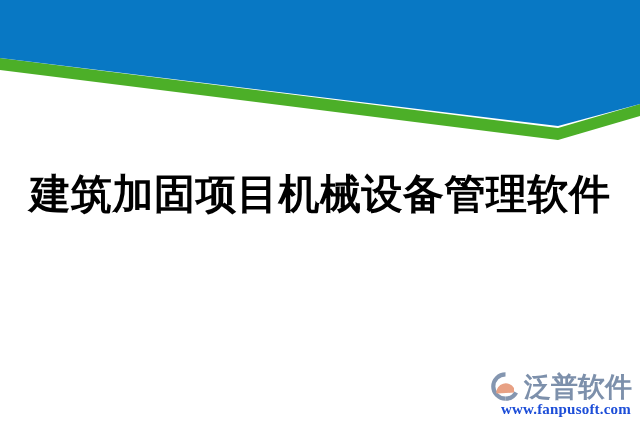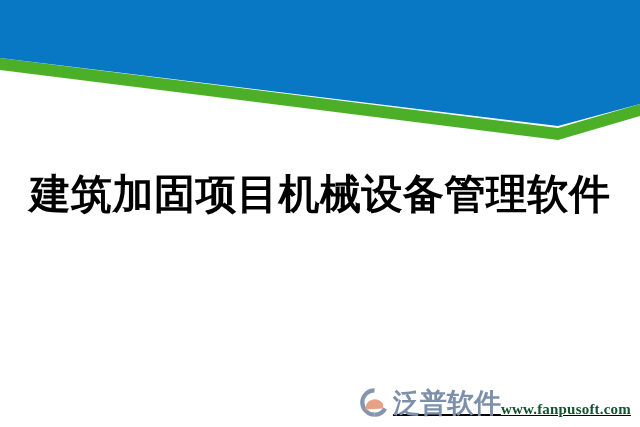--- a/index.html
+++ b/index.html
@@ -54,23 +54,22 @@
     letter-spacing: 0.5px;
     white-space: nowrap;
   }
 
   
   .logo {
     position: absolute;
     right: 8px;
     bottom: 9px;
     display: flex;
-    flex-direction: row;
+    flex-direction: column;
     align-items: flex-end;
-    text-decoration: underline;
   }
   .logo-row {
     display: flex;
     align-items: center;
     gap: 3px;
   }
   .logo-mark {
     width: 31px;
     height: 31px;
     flex: 0 0 31px;
@@ -85,21 +84,21 @@
     font-size: 27px;
     font-weight: bold;
     color: #7D90AB;
     line-height: 30px;
     letter-spacing: 0px;
   }
   .logo-url {
     font-family: "Liberation Serif", "DejaVu Serif", serif;
     font-size: 15px;
     font-weight: bold;
-    color: #14532d;
+    color: #1d4ed8;
     line-height: 17px;
     letter-spacing: 0.2px;
     margin-top: -1px;
     margin-right: 1px;
   }
 </style>
 </head>
 <body>
 
 <div class="slide">

